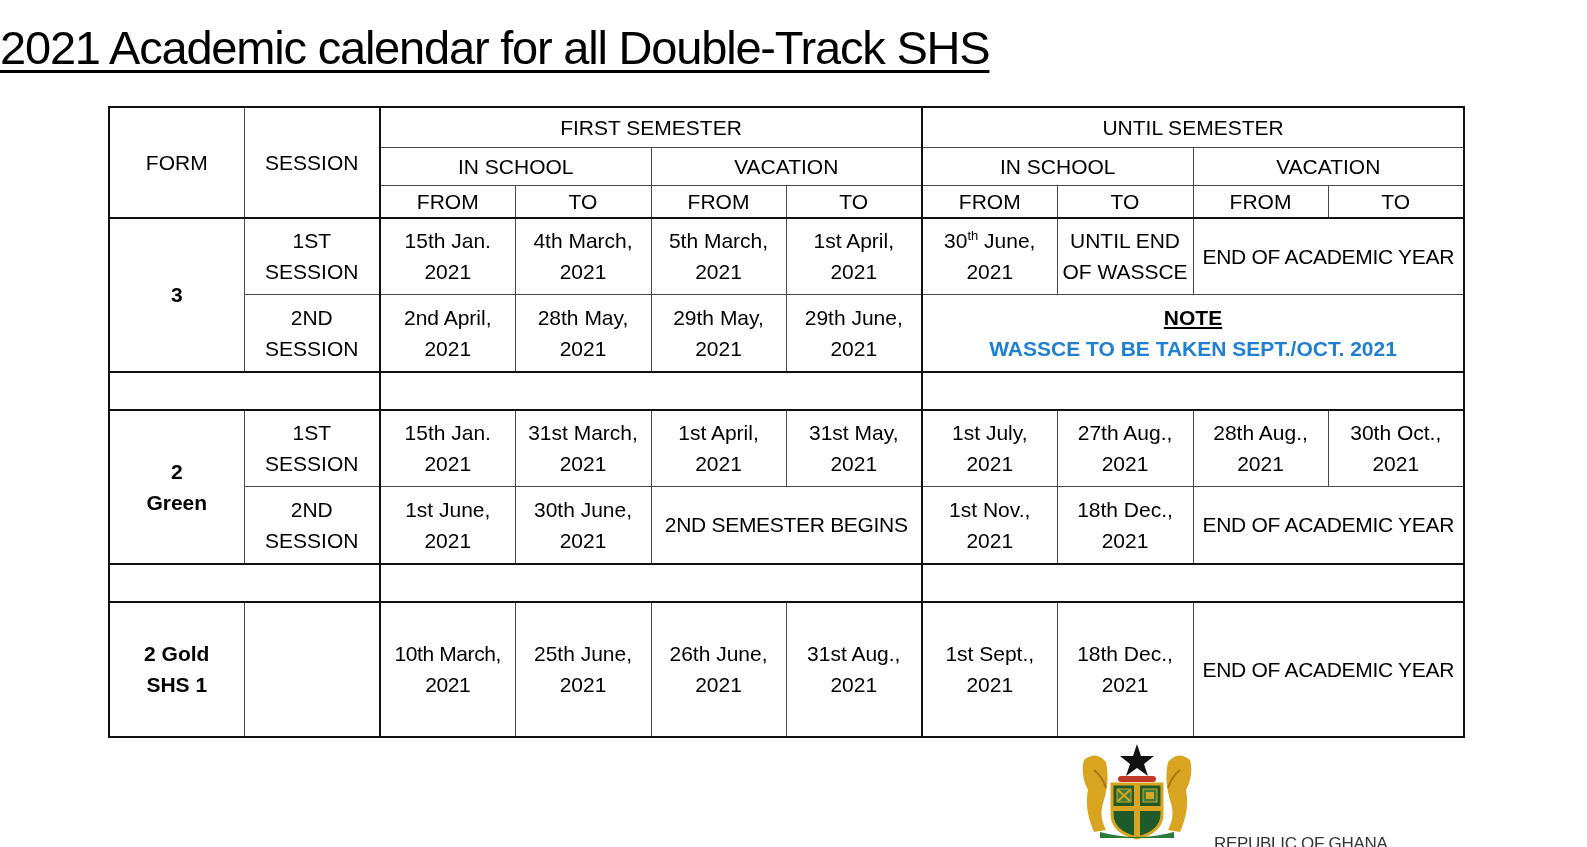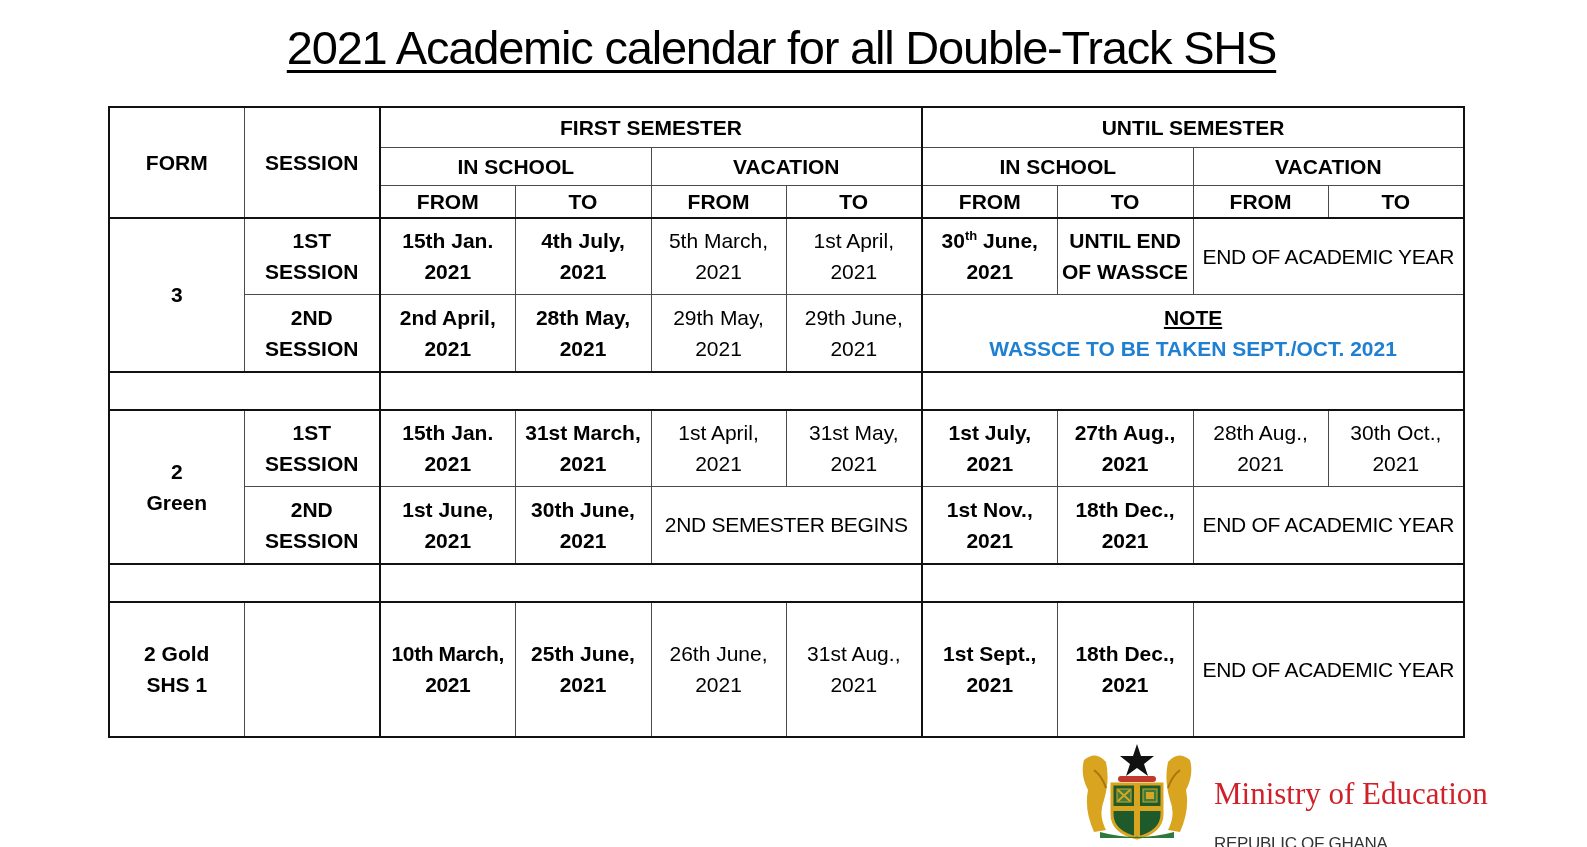--- a/index.html
+++ b/index.html
@@ -1,27 +1,27 @@
 <!DOCTYPE html>
 <html><head>
 <meta charset="utf-8">
 <style>
   html, body { margin:0; padding:0; background:#ffffff; }
   body { width:1587px; height:847px; position:relative; overflow:hidden;
          font-family: "Liberation Sans", "DejaVu Sans", sans-serif; color:#000; }
-  .title { position:absolute; left:0; top:18px; width:1563px; text-align:center;
+  .title { position:absolute; left:0; top:18px; width:1563px; text-align:left;
            font-size:47px; letter-spacing:-1.2px; line-height:60px;
            font-family: "Liberation Sans Narrow", "Liberation Sans", sans-serif; }
   .title span { text-decoration:underline; text-decoration-thickness:3px; text-underline-offset:6px; }
   table.cal { position:absolute; left:108px; top:106px; border-collapse:collapse;
               table-layout:fixed; width:1355px; }
   table.cal td { border:1px solid #4a4a4a; text-align:center; vertical-align:middle;
                  padding:0; font-size:21px; line-height:31px; overflow:hidden; }
   table.cal { border:2px solid #111; }
-  .b { font-weight:bold;margin-left:13px; }
+  .b { font-weight:normal;margin-left:13px; }
   .form { font-size:36px; line-height:55px; font-weight:bold; }
   .note-title { font-weight:bold; text-decoration:underline; }
   .note-text { font-weight:bold; color:#1f7fd1; }
   .span-text { font-size:21px; white-space:nowrap; letter-spacing:-0.3px; }
   .thick-l { border-left:2px solid #111 !important; }
   .thick-t { border-top:2px solid #111 !important; }
   sup { font-size:13px; line-height:0; }
   .footer { position:absolute; left:1076px; top:740px; width:460px; height:100px; }
   .crest { position:absolute; left:0; top:0; width:122px; height:100px; }
   .ministry { position:absolute; left:138px; top:36px; font-family:"Liberation Serif", serif;
@@ -71,21 +71,21 @@
     <td class="b thick-l">FROM</td>
     <td class="b">TO</td>
     <td class="b">FROM</td>
     <td class="b">TO</td>
   </tr>
 
   <tr style="height:77px" class="thick-t">
     <td rowspan="2" class="form thick-t">3</td>
     <td class="b thick-t"><span>1ST</span><br><span>SESSION</span></td>
     <td class="b thick-t thick-l"><span>15th Jan.</span><br><span>2021</span></td>
-    <td class="b thick-t"><span>4th July,</span><br><span>2021</span></td>
+    <td class="b thick-t"><span>4th March,</span><br><span>2021</span></td>
     <td class="thick-t"><span>5th March,</span><br><span>2021</span></td>
     <td class="thick-t"><span>1st April,</span><br><span>2021</span></td>
     <td class="b thick-t thick-l"><span>30</span><sup>th</sup><span> June,</span><br><span>2021</span></td>
     <td class="b thick-t"><span>UNTIL END</span><br><span>OF WASSCE</span></td>
     <td colspan="2" class="thick-t span-text">END OF ACADEMIC YEAR</td>
   </tr>
 
   <tr style="height:77px">
     <td class="b"><span>2ND</span><br><span>SESSION</span></td>
     <td class="b thick-l"><span>2nd April,</span><br><span>2021</span></td>
@@ -159,15 +159,14 @@
     <path d="M36 44 H86 V74 Q86 92 61 98 Q36 92 36 74 Z" fill="#1f5a2a" stroke="#d9a521" stroke-width="3"></path>
     <rect x="58" y="44" width="6" height="52" fill="#d9a521"></rect>
     <rect x="36" y="66" width="50" height="5" fill="#d9a521"></rect>
     <rect x="41" y="49" width="14" height="13" fill="#3b7d3f" stroke="#d9a521" stroke-width="1"></rect>
     <path d="M42 50 L54 61 M54 50 L42 61" stroke="#d9a521" stroke-width="2"></path>
     <rect x="67" y="49" width="14" height="13" fill="#3b7d3f" stroke="#d9a521" stroke-width="1"></rect>
     <rect x="70" y="52" width="8" height="7" fill="#d9a521"></rect>
 
     <path d="M24 92 Q61 102 98 92 L98 98 L24 98Z" fill="#2c7a3a"></path>
   </svg>
-  <div class="ministry">Ministry of Education</div>
   <div class="republic">REPUBLIC OF GHANA</div>
 </div>
 
 </body></html>

